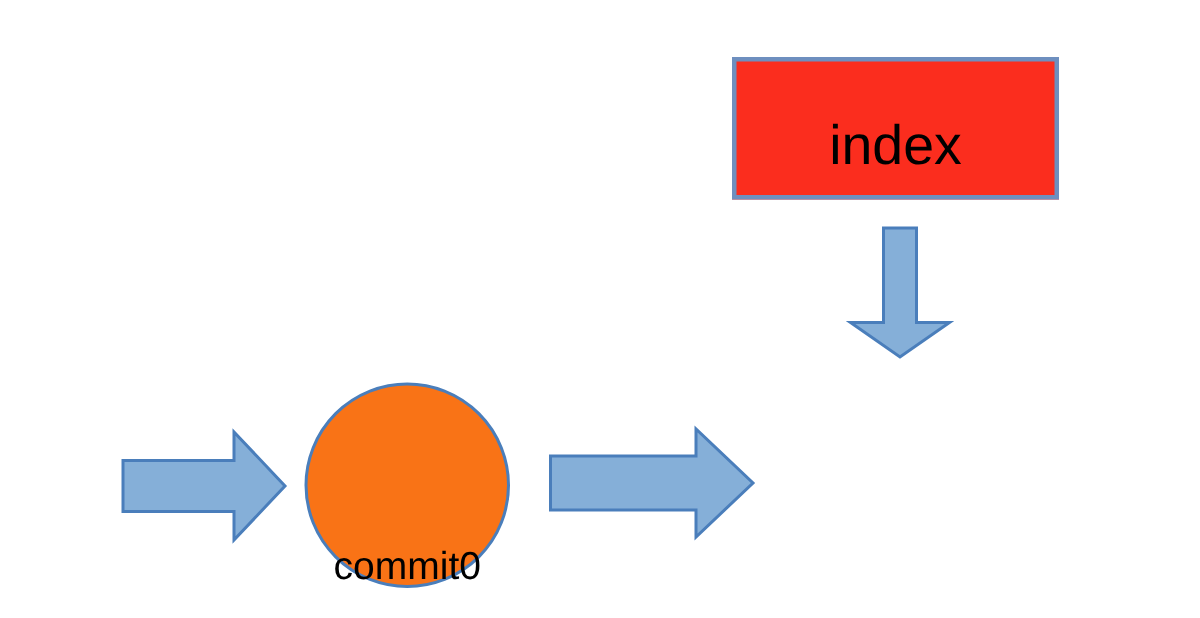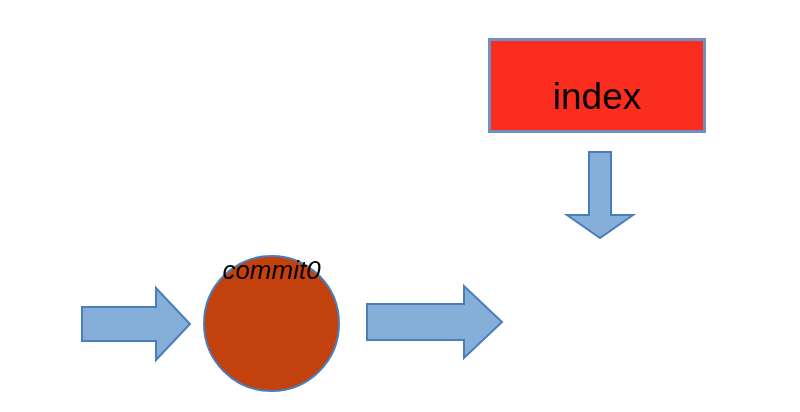--- a/index.html
+++ b/index.html
@@ -40,27 +40,26 @@
     margin-top: 22px;
   }
   
   .node-circle {
     position: absolute;
     left: 203px;
     top: 255px;
     width: 137px;
     height: 137px;
     box-sizing: border-box;
-    background: #c2410c;
+    background: #f97316;
     border: 2px solid #4a7ebb;
     border-radius: 50%;
     display: flex;
-    align-items: flex-start;
+    align-items: flex-end;
     justify-content: center;
-    font-style: italic;
   }
   .node-circle-label {
     font-size: 26px;
     line-height: 1;
     color: #000000;
     font-family: "Liberation Sans", sans-serif;
   }
   
   .arrow {
     position: absolute;

